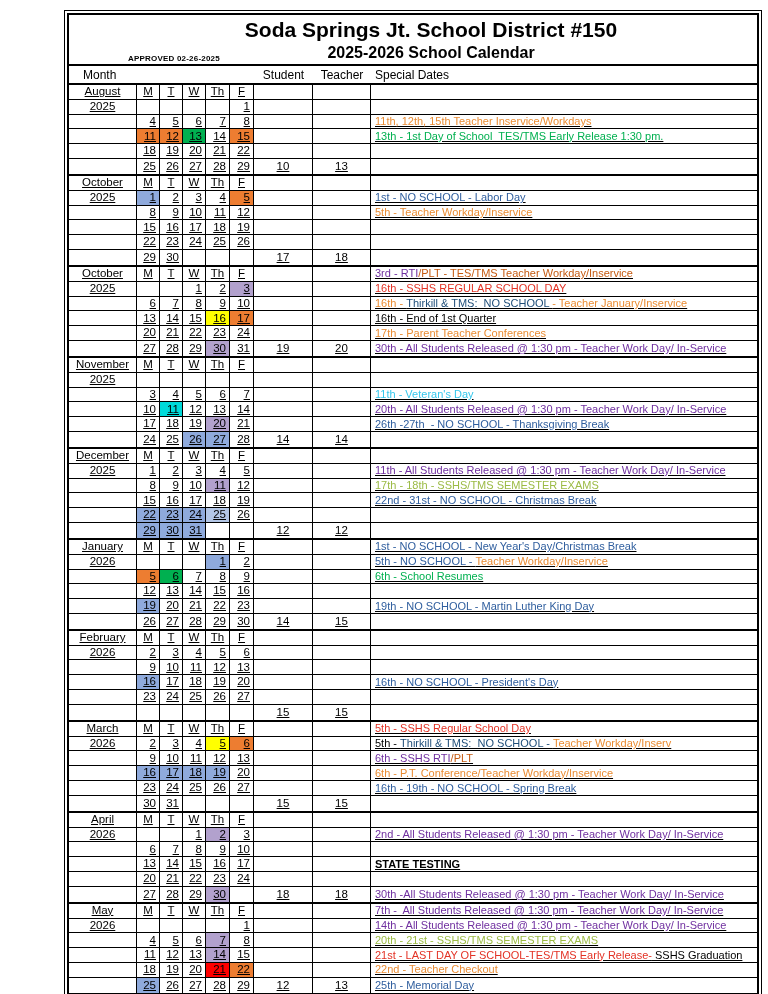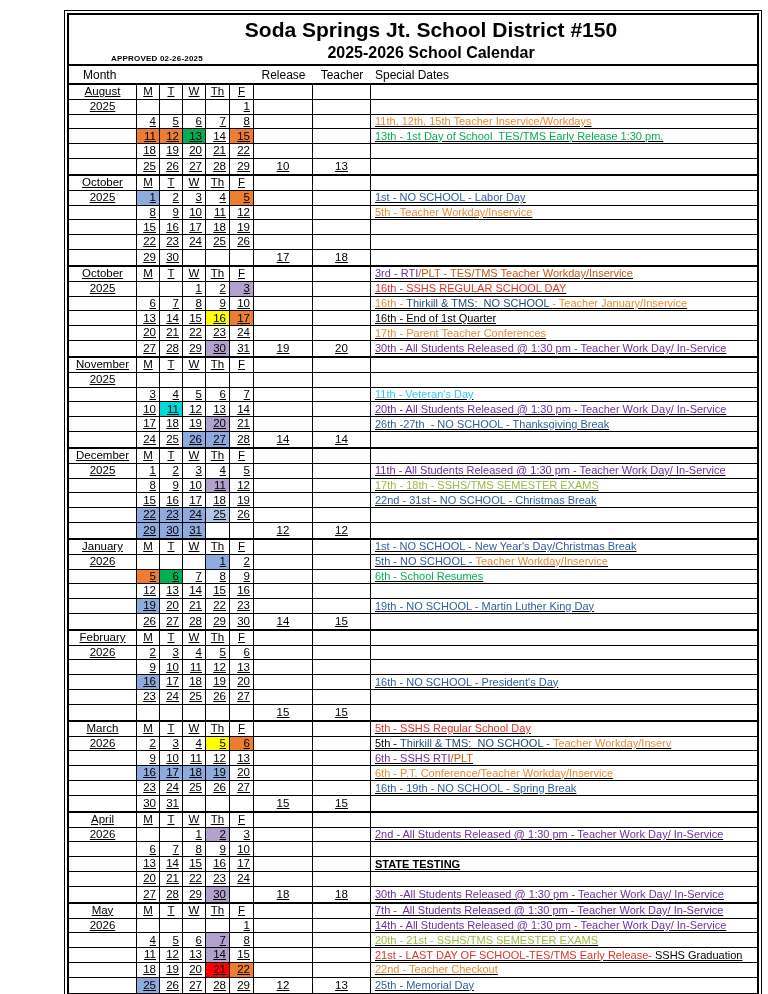--- a/index.html
+++ b/index.html
@@ -4,21 +4,21 @@
 <style>
   html,body{margin:0;padding:0;background:#fff;}
   .page{position:relative;width:768px;height:994px;background:#ffffff;
         font-family:"Liberation Sans",sans-serif;color:#000;}
   .cal-outer{position:absolute;left:64px;top:10px;width:698px;
         border:1px solid #000;padding:2px;box-sizing:border-box;background:#fff;}
   .cal{border:2px solid #000;}
   .title-block{padding:2px 0 0 0;margin-left:36px;}
   .title{text-align:center;font-size:21px;font-weight:bold;line-height:25px;}
   .subrow{position:relative;height:22px;}
-  .approved{position:absolute;left:6px;bottom:1px;font-size:8px;font-weight:bold;letter-spacing:.2px;}
+  .approved{position:absolute;left:23px;bottom:1px;font-size:8px;font-weight:bold;letter-spacing:.2px;}
   .subtitle{text-align:center;font-size:16px;line-height:21px;font-weight:600;}
   .cols-row{display:grid;grid-template-columns:68px 117px 59px 58px 1fr;
         border-top:2px solid #000;border-bottom:2px solid #000;height:17px;
         align-items:center;font-size:12px;}
   .cols-row .month-h{padding-left:14px;}
   .cols-row .cnt-h{text-align:center;}
   .cols-row .spec-h{padding-left:4px;}
   .month{display:grid;grid-template-columns:68px 23px 23px 23px 24px 24px 59px 58px 1fr;
         grid-auto-rows:14.83px;border-bottom:2px solid #000;font-size:11.5px;text-decoration:underline;}
   .month:last-child{border-bottom:none;}
@@ -40,21 +40,21 @@
       <div class="title-block">
         <div class="title">Soda Springs Jt. School District #150</div>
         <div class="subrow">
           <span class="approved">APPROVED 02-26-2025</span>
           <div class="subtitle">2025-2026 School Calendar</div>
         </div>
       </div>
       <div class="cols-row">
         <div class="month-h">Month</div>
         <div></div>
-        <div class="cnt-h">Release</div>
+        <div class="cnt-h">Student</div>
         <div class="cnt-h">Teacher</div>
         <div class="spec-h">Special Dates</div>
       </div>
       <div>
           <div class="month">
             <div class="c mlabel">August</div>
             <div class="c wd">M</div>
             <div class="c wd">T</div>
             <div class="c wd">W</div>
             <div class="c wd">Th</div>

